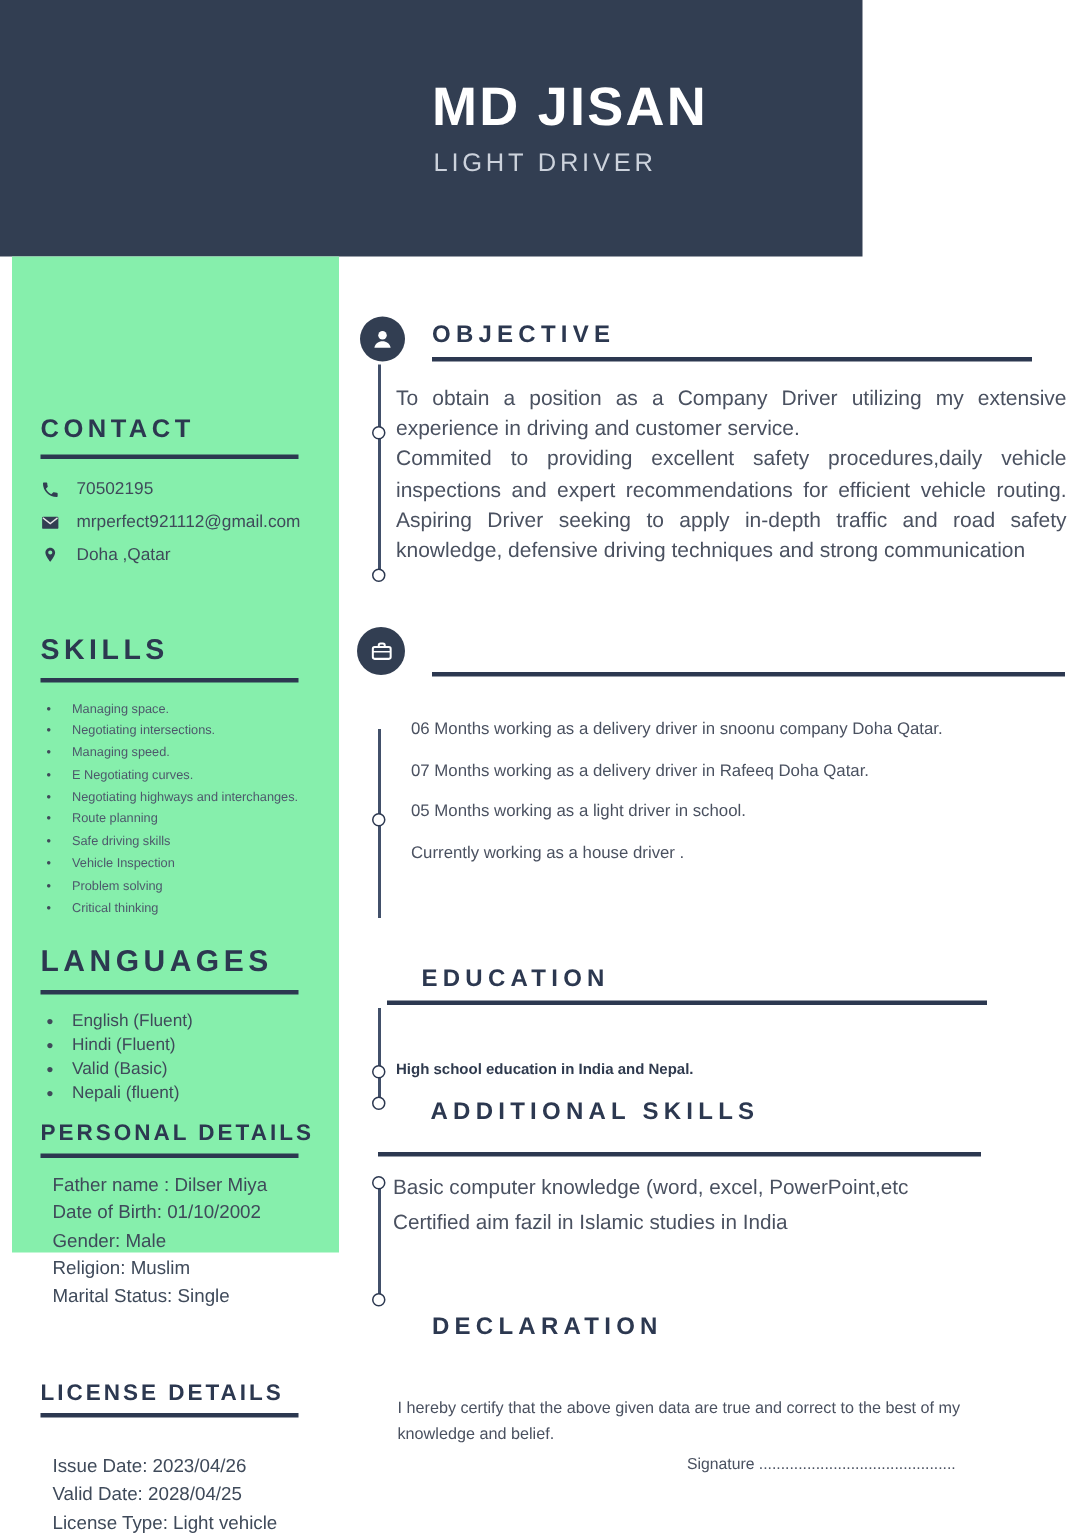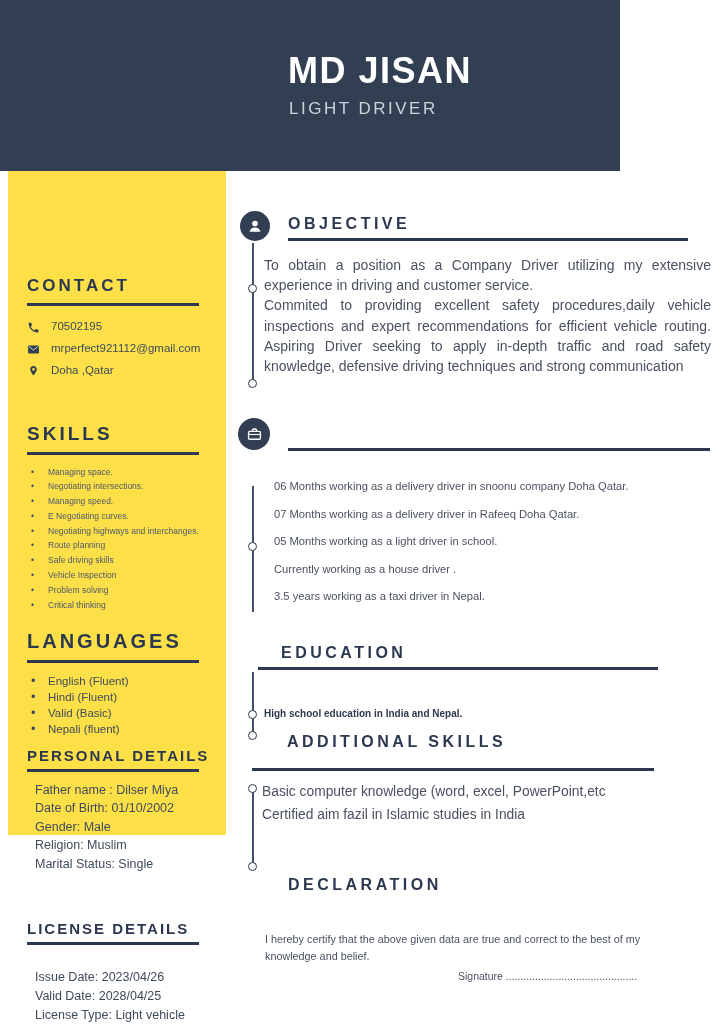--- a/index.html
+++ b/index.html
@@ -1,25 +1,25 @@
 <!DOCTYPE html>
 <html><head>
 <meta charset="utf-8">
 <style>
   html,body{margin:0;padding:0;background:#ffffff;}
   .page{
     position:relative;width:725px;height:1024px;background:#ffffff;
     font-family:"Liberation Sans", sans-serif;overflow:hidden;
   }
   
-  .header{position:absolute;left:0;top:0;width:620px;height:171px;background:#323e52;}
+  .header{position:absolute;left:0;top:0;width:575px;height:171px;background:#323e52;}
   .header .name{position:absolute;left:288px;top:50px;font-size:36px;font-weight:800;color:#ffffff;letter-spacing:1.5px;}
   .header .role{position:absolute;left:289px;top:99px;font-size:17px;font-weight:400;color:#ccd2dc;letter-spacing:2.5px;}
   
-  .sidebar{position:absolute;left:8px;top:171px;width:218px;height:664px;background:#fde047;}
+  .sidebar{position:absolute;left:8px;top:171px;width:218px;height:664px;background:#86efac;}
   .sb-section{position:absolute;left:19px;right:14px;}
   .sb-head{font-size:17px;font-weight:700;color:#2c3850;letter-spacing:3px;}
   .rule{background:#2c3850;height:2.5px;}
   .sb-rule{width:172px;margin-top:7px;}
   .contact-rows{margin-top:14px;}
   .c-row{display:flex;align-items:center;margin-bottom:9px;}
   .c-row .ic{width:13px;height:13px;flex:0 0 13px;margin-right:11px;}
   .c-row .tx{font-size:11.5px;color:#3f4a5a;}
   ul.sb-list{list-style:none;margin:10px 0 0 0;padding:0;}
   ul.sb-list li{position:relative;padding-left:21px;}
@@ -171,21 +171,20 @@
         <path d="M9.5 8V6.5c0-.8.7-1.5 1.5-1.5h2c.8 0 1.5.7 1.5 1.5V8" fill="none" stroke="#ffffff" stroke-width="1.7"></path>
         <path d="M4.5 12h15" stroke="#ffffff" stroke-width="1.4"></path>
       </svg>
   </div>
   <div class="abs rule" style="left:288px;top:448px;width:422px;"></div>
   <div class="abs" style="left:274px;top:480px;">
     <div class="work-item">06 Months working as a delivery driver in snoonu company Doha Qatar.</div>
     <div class="work-item">07 Months working as a delivery driver in Rafeeq Doha Qatar.</div>
     <div class="work-item">05 Months working as a light driver in school.</div>
     <div class="work-item">Currently working as a  house driver .</div>
-    <div class="work-item">3.5 years working as a taxi driver in Nepal.</div>
   </div>
 
   <div class="abs m-head" style="left:281px;top:644px;">EDUCATION</div>
   <div class="abs rule" style="left:258px;top:667px;width:400px;"></div>
   <div class="abs edu-item" style="left:264px;top:708px;">High school education in India and Nepal.</div>
 
   <div class="abs m-head" style="left:287px;top:733px;">ADDITIONAL SKILLS</div>
   <div class="abs rule" style="left:252px;top:768px;width:402px;"></div>
   <div class="abs" style="left:262px;top:781px;">
     <div class="add-line">Basic computer knowledge (word, excel, PowerPoint,etc</div>

